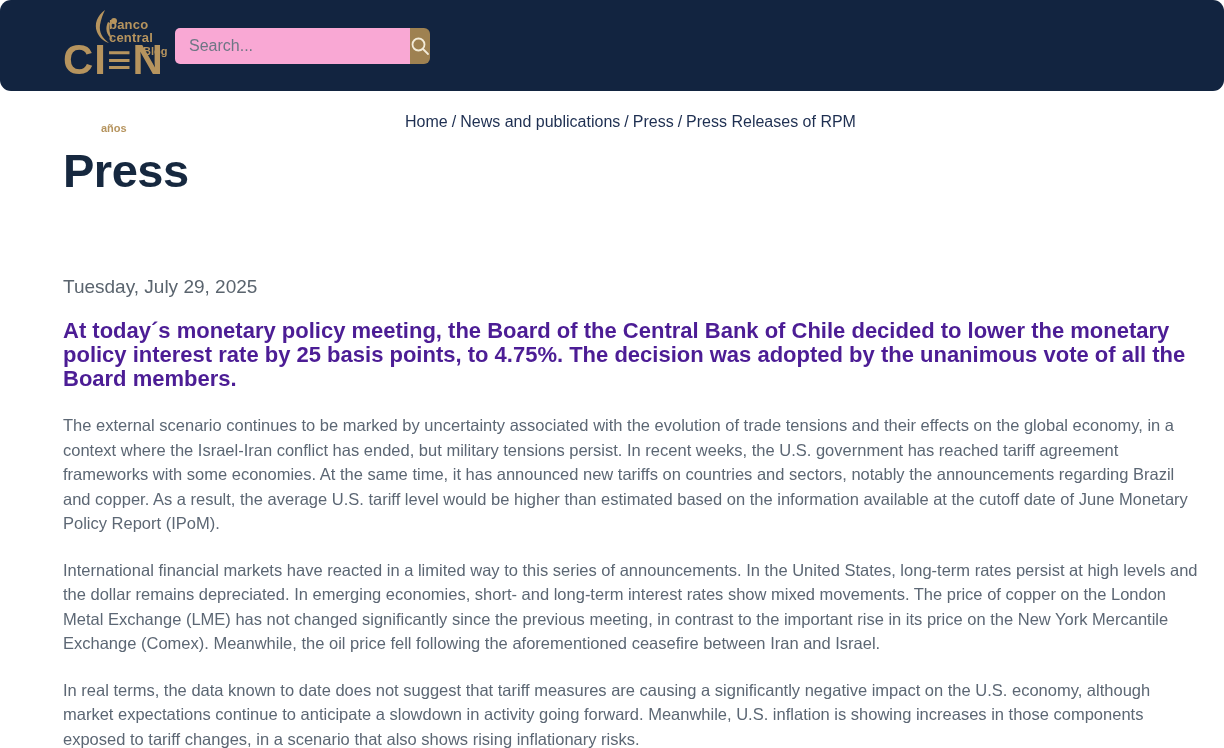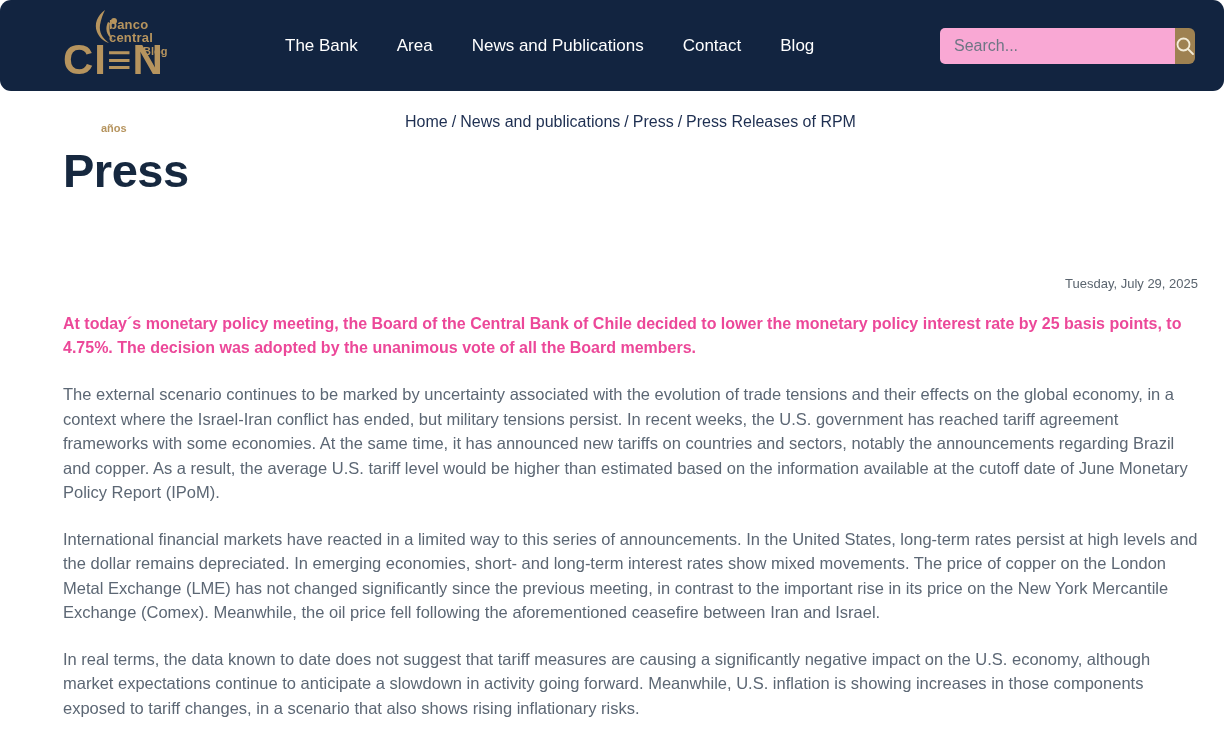--- a/index.html
+++ b/index.html
@@ -114,36 +114,35 @@
   .page-title {
     margin-top: 12px;
     font-size: 47px;
     font-weight: bold;
     color: #16283F;
     letter-spacing: -0.5px;
   }
 
   .article { margin-top: 78px; }
   .article-date {
-    font-size: 13px;
+    font-size: 19px;
     color: #5A646E;
-    text-align: right;
   }
   .article-title {
     margin-top: 13px;
     font-size: 32px;
     font-weight: 500;
     color: #16283F;
   }
   .article-lead {
     margin-top: 21px;
-    font-size: 16px;
+    font-size: 22px;
     line-height: 24px;
     font-weight: bold;
-    color: #ec4899;
+    color: #4c1d95;
   }
   .article-body p {
     margin-top: 22px;
     font-size: 16.5px;
     line-height: 24.5px;
     color: #5C6774;
   }
 </style>
 </head>
 <body>
@@ -157,27 +156,20 @@
     </svg>
     <div class="logo-banco">
       <div>banco</div>
       <div>central</div>
     </div>
     <div class="logo-chile">Blog</div>
     <div class="logo-cien">CI≡N</div>
     <div class="logo-anos">años</div>
   </div>
 
-  <nav class="main-nav">
-    <a class="nav-item">The Bank</a>
-    <a class="nav-item">Area</a>
-    <a class="nav-item">News and Publications</a>
-    <a class="nav-item">Contact</a>
-    <a class="nav-item">Blog</a>
-  </nav>
 
   <div class="search-box">
     <input class="search-input" type="text" placeholder="Search..." style="">
     <button class="search-button">
       <svg width="20" height="20" viewBox="0 0 20 20">
         <circle cx="8.5" cy="8.5" r="6" fill="none" stroke="#F3ECD9" stroke-width="1.8"></circle>
         <line x1="13" y1="13" x2="18" y2="18" stroke="#F3ECD9" stroke-width="1.8" stroke-linecap="round"></line>
       </svg>
     </button>
   </div>

